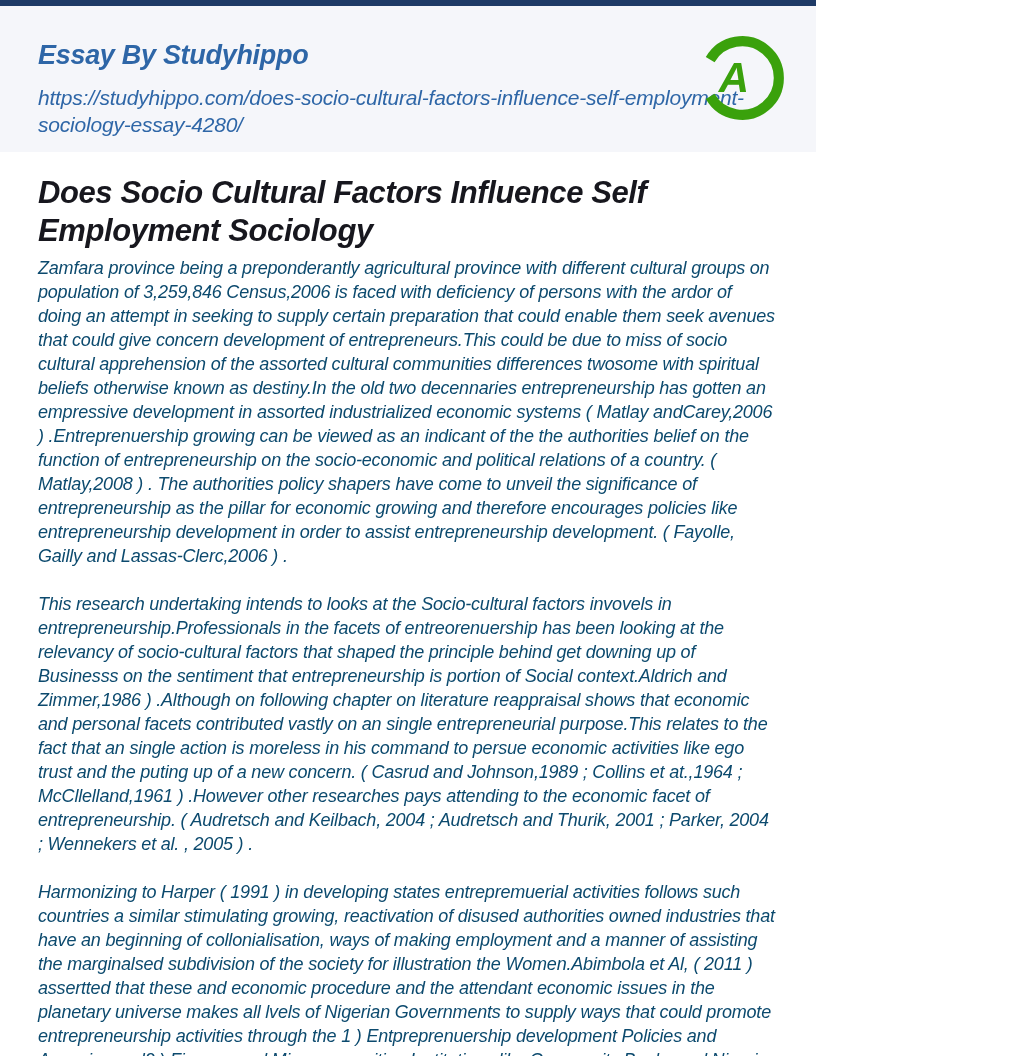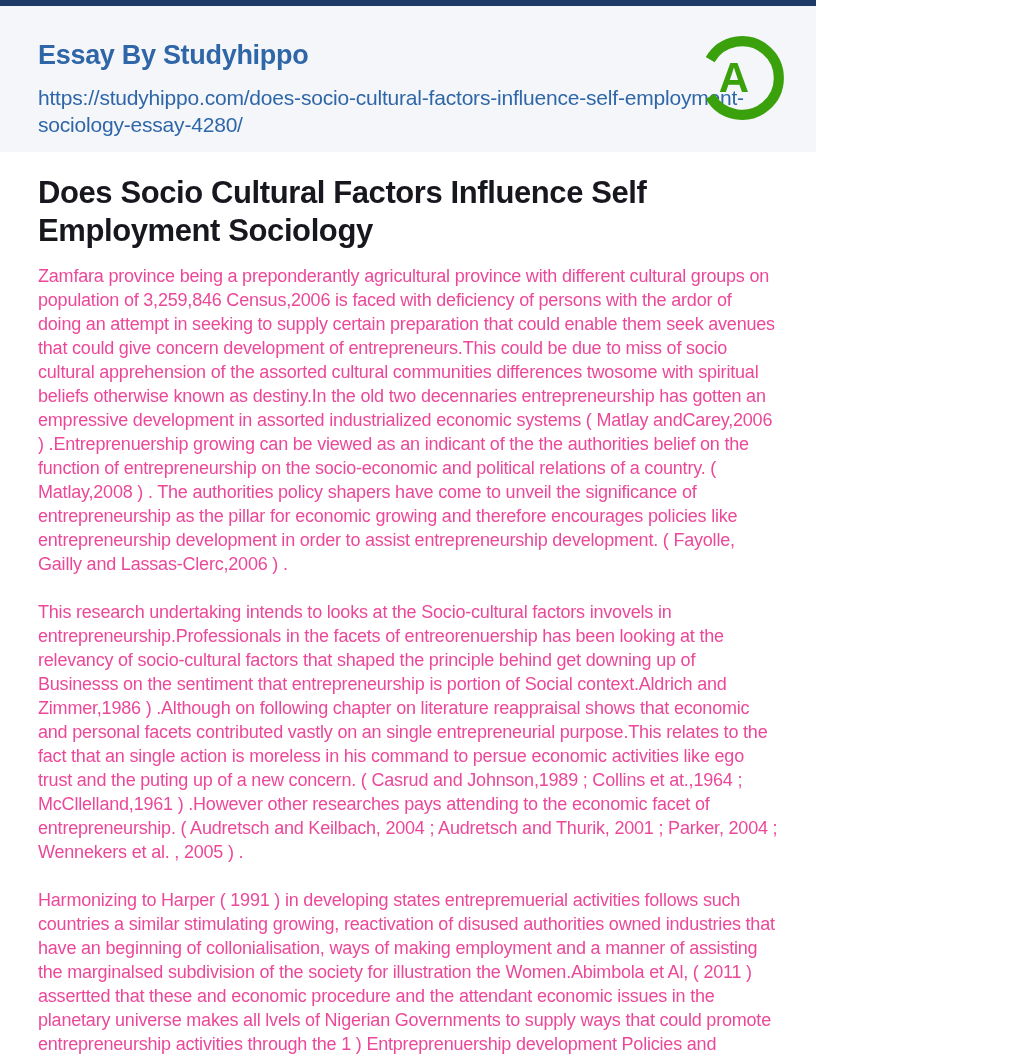--- a/index.html
+++ b/index.html
@@ -7,20 +7,21 @@
     width: 1024px;
     background: #ffffff;
     font-family: "Liberation Sans", "DejaVu Sans", sans-serif;
   }
   .page {
     width: 816px;
     height: 1056px;
     background: #ffffff;
     overflow: hidden;
     position: relative;
+    font-style: italic;
   }
   .topbar {
     width: 100%;
     height: 6px;
     background: #1e3a66;
   }
   .header {
     width: 100%;
     height: 146px;
     background: #f5f6fa;
@@ -65,24 +66,24 @@
   .content {
     padding: 22px 38px 0 38px;
   }
   .article-title {
     color: #17171e;
     font-size: 31px;
     line-height: 38px;
     font-weight: bold;
     letter-spacing: -0.4px;
     max-width: 845px;
-    margin-bottom: 14px;
+    margin-bottom: 6px;
   }
   .article-body p {
-    color: #ec4899;
+    color: #0c4a6e;
     font-size: 18px;
     line-height: 24px;
     letter-spacing: -0.2px;
     margin: 0 0 24px 0;
     max-width: 952px;
   }
 </style>
 </head>
 <body>
 

